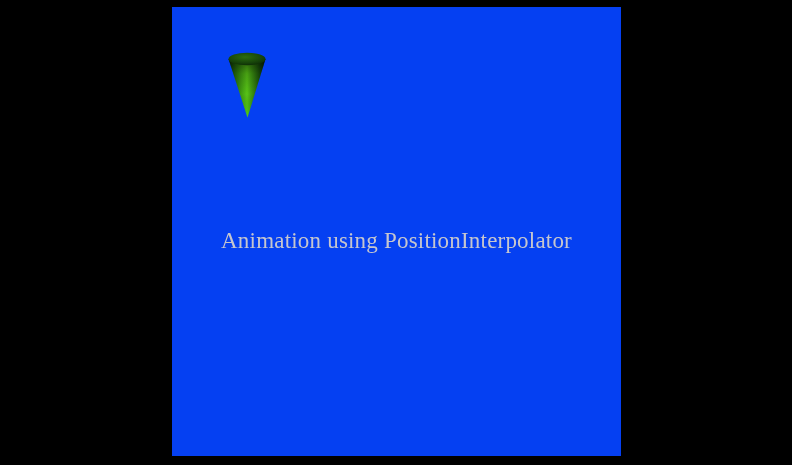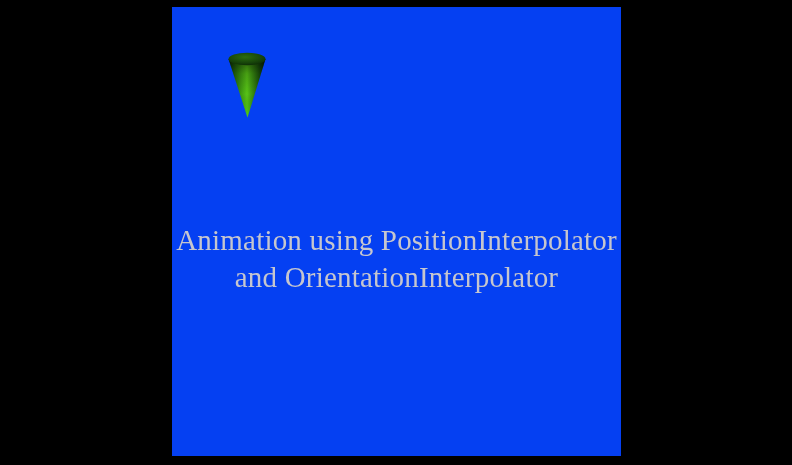--- a/index.html
+++ b/index.html
@@ -50,21 +50,21 @@
 
   
   #caption {
     position: absolute;
     left: 0;
     top: 215px;          
     width: 449px;
     text-align: center;
     color: #c6c6ce;
     font-family: "Liberation Serif", serif;
-    font-size: 29px;
+    font-size: 23px;
     line-height: 37px;
     letter-spacing: 0.2px;
     white-space: nowrap;
     user-select: none;
   }
   #caption .line {
     display: block;
   }
 </style>
 </head>
@@ -104,17 +104,16 @@
 
         <path d="M 1.5,7 L 38.5,7 L 20.5,65.5 Z" fill="url(#coneSide)"></path>
         <path d="M 1.5,7 L 38.5,7 L 20.5,65.5 Z" fill="url(#coneVert)"></path>
 
         <ellipse cx="20" cy="7" rx="18.5" ry="6.2" fill="url(#coneCap)"></ellipse>
       </svg>
     </div>
 
     <div id="caption" style="width: 449px; color: rgb(198, 198, 206);">
       <span class="line">Animation using PositionInterpolator</span>
-      <span class="line">and OrientationInterpolator</span>
     </div>
 
   </div>
 </div>
 
 </body></html>

